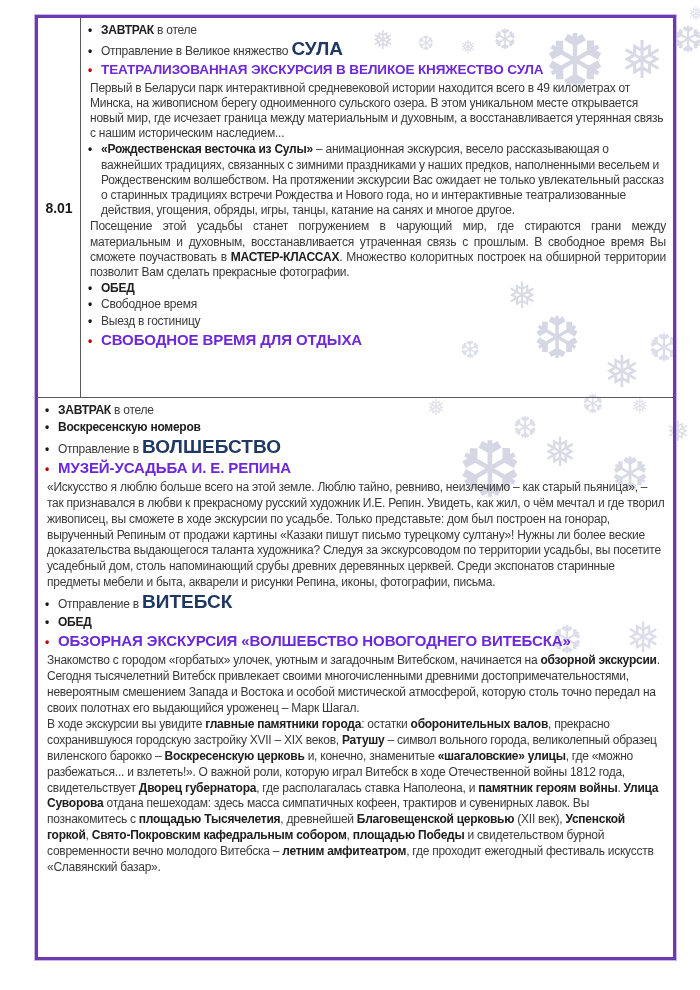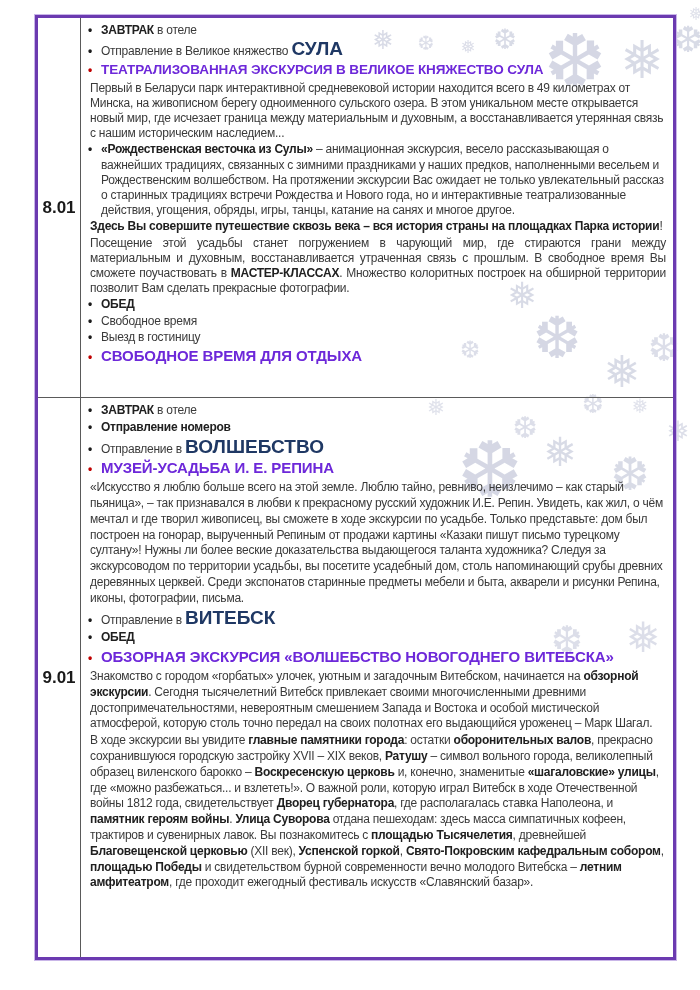--- a/index.html
+++ b/index.html
@@ -7,21 +7,21 @@
         font-family:"Liberation Sans",sans-serif;}
   .flakes{position:absolute;inset:0;z-index:1;}
   .flake{position:absolute;transform:translate(-50%,-50%);line-height:1;user-select:none;}
   .itinerary{position:absolute;left:35px;top:15px;width:641px;height:945px;z-index:2;
              box-sizing:border-box;border:3px solid #6b3ab0;outline:1px solid #c9b6e8;
              display:flex;flex-direction:column;}
   .row{display:flex;min-height:0;}
   .row.r1{flex:0 0 379px;}
   .row.r2{flex:1 1 auto;border-top:1px solid #5a5a5a;}
   .date-cell{flex:0 0 42px;border-right:1px solid #5a5a5a;display:flex;align-items:center;
-             justify-content:center;font-weight:bold;font-size:17px;color:#1a1a1a;}
+             justify-content:center;font-weight:bold;font-size:14px;color:#1a1a1a;}
   .content-cell{flex:1 1 auto;padding:4px 7px 3px 7px;overflow:hidden;color:#3a3a3a;
                 font-size:12px;letter-spacing:-0.25px;}
   .r1 .content-cell{line-height:15.2px;}
   .r2 .content-cell{line-height:15.8px;}
   .block{margin:1px 0;}
   .bullet{display:flex;align-items:baseline;}
   .dot{flex:0 0 13px;font-weight:bold;color:#1a1a1a;}
   .dot.reddot{color:#c00000;}
   .btext{flex:1 1 auto;}
   .bseg{font-weight:bold;color:#202020;}
@@ -78,52 +78,48 @@
           </div>
           <div class="block bullet redline">
             <span class="dot reddot">•</span>
             <span class="btext"><span class="redtext">ТЕАТРАЛИЗОВАННАЯ ЭКСКУРСИЯ В ВЕЛИКОЕ КНЯЖЕСТВО СУЛА</span></span>
           </div>
           <div class="block para"><span class="seg">Первый в Беларуси парк интерактивной средневековой истории находится всего в 49 километрах от Минска, на живописном берегу одноименного сульского озера. В этом уникальном месте открывается новый мир, где исчезает граница между материальным и духовным, а восстанавливается утерянная связь с нашим историческим наследием...</span></div>
           <div class="block bullet">
             <span class="dot">•</span>
             <span class="btext"><span class="bseg">«Рождественская весточка из Сулы»</span><span class="seg"> – анимационная экскурсия, весело рассказывающая о важнейших традициях, связанных с зимними праздниками у наших предков, наполненными весельем и Рождественским волшебством. На протяжении экскурсии Вас ожидает не только увлекательный рассказ о старинных традициях встречи Рождества и Нового года, но и интерактивные театрализованные действия, угощения, обряды, игры, танцы, катание на санях и многое другое.</span></span>
           </div>
-          <div class="block para"><span class="bseg">Здесь Вы совершите путешествие сквозь века – вся история страны на площадках Парка истории</span><span class="seg">!</span></div>
           <div class="block para justify"><span class="seg">Посещение этой усадьбы станет погружением в чарующий мир, где стираются грани между материальным и духовным, восстанавливается утраченная связь с прошлым. В свободное время Вы сможете поучаствовать в </span><span class="bseg">МАСТЕР-КЛАССАХ</span><span class="seg">. Множество колоритных построек на обширной территории позволит Вам сделать прекрасные фотографии.</span></div>
           <div class="block bullet">
             <span class="dot">•</span>
             <span class="btext"><span class="bseg">ОБЕД</span></span>
           </div>
           <div class="block bullet">
             <span class="dot">•</span>
             <span class="btext"><span class="seg">Свободное время</span></span>
           </div>
           <div class="block bullet">
             <span class="dot">•</span>
             <span class="btext"><span class="seg">Выезд в гостиницу</span></span>
           </div>
           <div class="block bullet redline">
             <span class="dot reddot">•</span>
             <span class="btext"><span class="redtext big">СВОБОДНОЕ ВРЕМЯ ДЛЯ ОТДЫХА</span></span>
           </div>
         </div>
       </div>
       <div class="row r2">
-        <div class="date-cell">
-          <span>9.01</span>
-        </div>
         <div class="content-cell">
           <div class="block bullet">
             <span class="dot">•</span>
             <span class="btext"><span class="bseg">ЗАВТРАК</span><span class="seg"> в отеле</span></span>
           </div>
           <div class="block bullet">
             <span class="dot">•</span>
-            <span class="btext"><span class="bseg">Отправление номеров</span></span>
+            <span class="btext"><span class="bseg">Воскресенскую номеров</span></span>
           </div>
           <div class="block bullet cityline">
             <span class="dot">•</span>
             <span class="btext"><span class="seg">Отправление в </span><span class="city">ВОЛШЕБСТВО</span></span>
           </div>
           <div class="block bullet redline">
             <span class="dot reddot">•</span>
             <span class="btext"><span class="redtext big">МУЗЕЙ-УСАДЬБА И. Е. РЕПИНА</span></span>
           </div>
           <div class="block para"><span class="seg">«Искусство я люблю больше всего на этой земле. Люблю тайно, ревниво, неизлечимо – как старый пьяница», – так признавался в любви к прекрасному русский художник И.Е. Репин. Увидеть, как жил, о чём мечтал и где творил живописец, вы сможете в ходе экскурсии по усадьбе. Только представьте: дом был построен на гонорар, вырученный Репиным от продажи картины «Казаки пишут письмо турецкому султану»! Нужны ли более веские доказательства выдающегося таланта художника? Следуя за экскурсоводом по территории усадьбы, вы посетите усадебный дом, столь напоминающий срубы древних деревянных церквей. Среди экспонатов старинные предметы мебели и быта, акварели и рисунки Репина, иконы, фотографии, письма.</span></div>

